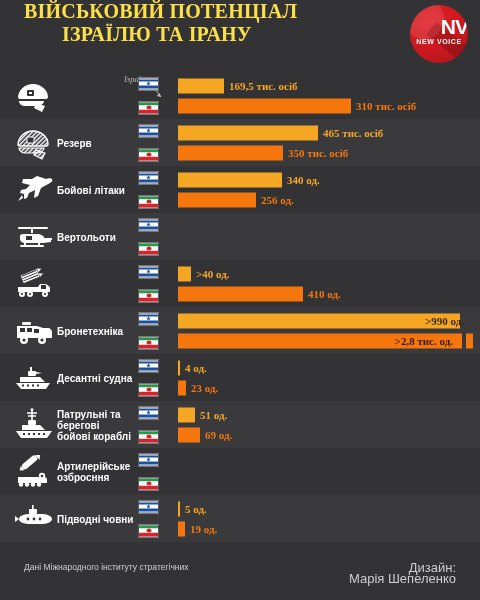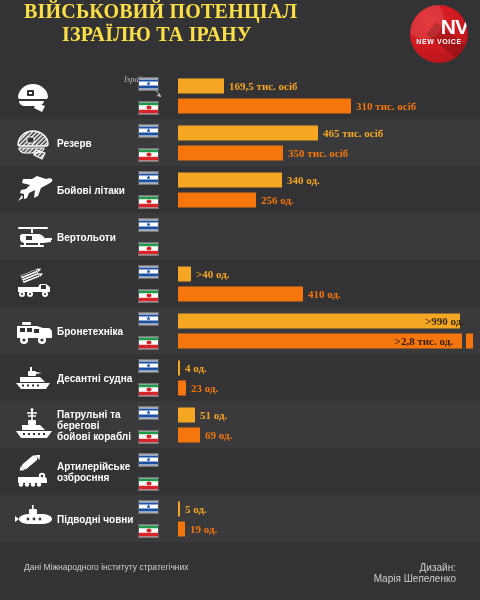--- a/index.html
+++ b/index.html
@@ -89,21 +89,21 @@
   .val{margin-left:5px;color:#f5a623;font-size:11px;font-weight:bold;white-space:nowrap;
        font-family:"Liberation Serif", serif;}
   .val.iran{color:#f4760c;}
   .val.inside{position:absolute;right:9px;margin-left:0;color:#2f2f31;}
   .val.inside.il{color:#3a2a06;}
   .val.inside.ir{color:#3a1c02;}
 
   
   .footer{position:absolute;left:0;bottom:0;width:480px;height:48px;}
   .footer .src{position:absolute;left:24px;top:10px;color:#cdcdcf;font-size:8.5px;line-height:11px;width:250px;}
-  .footer .credit{position:absolute;right:24px;top:10px;color:#cdcdcf;font-size:10px;line-height:11px;text-align:right;}
+  .footer .credit{position:absolute;right:24px;top:10px;color:#cdcdcf;font-size:13px;line-height:11px;text-align:right;}
 </style>
 </head>
 <body>
 
 <div class="page">
 
   <div class="header">
     <div class="title">
       <span>ВІЙСЬКОВИЙ ПОТЕНЦІАЛ</span>
       <span class="l2">ІЗРАЇЛЮ ТА ІРАНУ</span>

